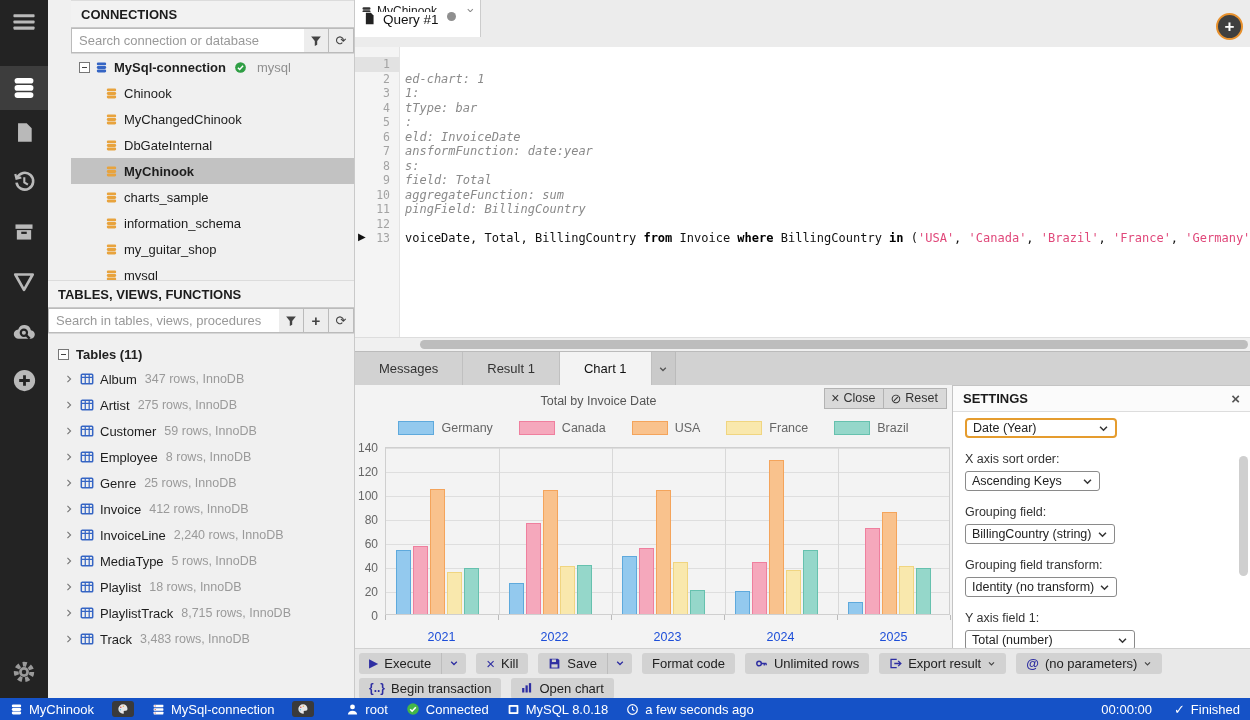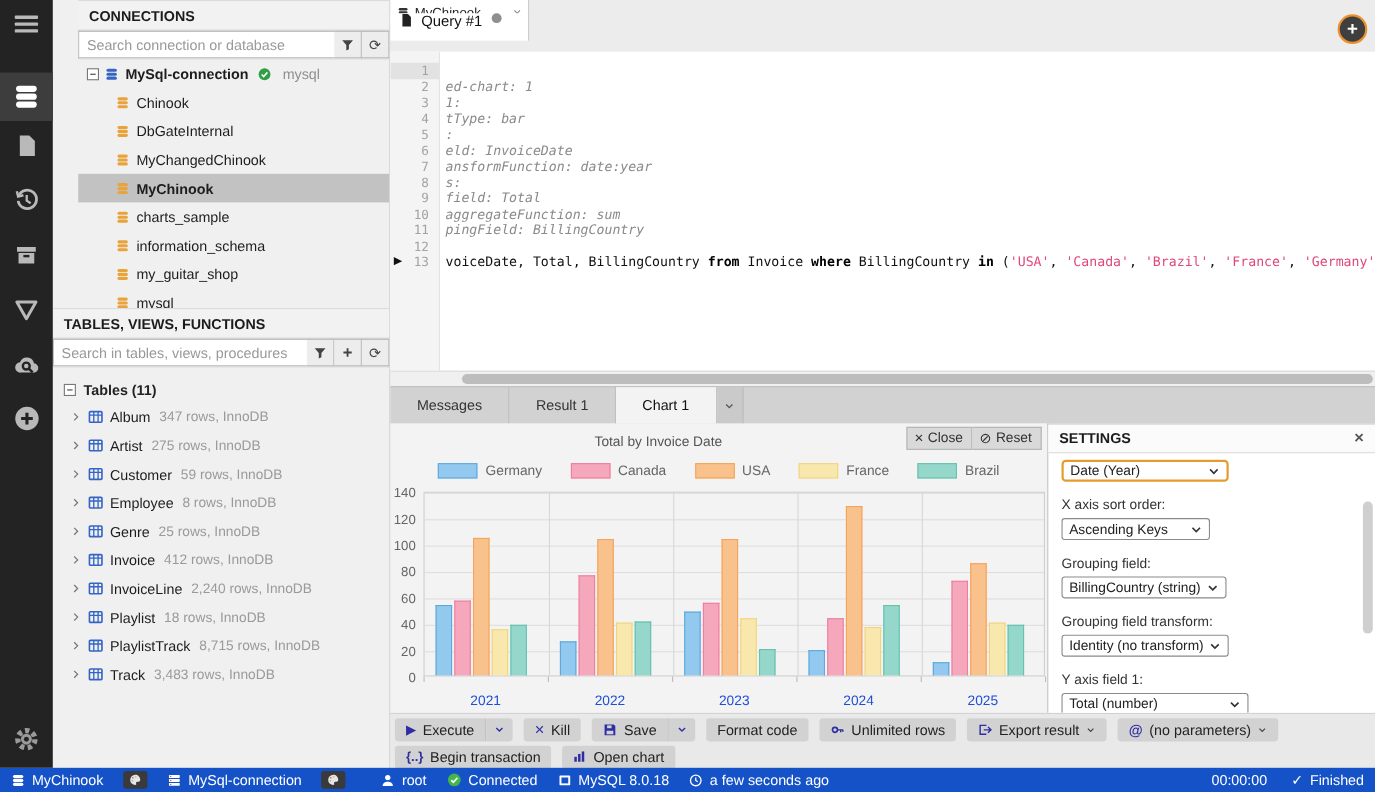--- a/index.html
+++ b/index.html
@@ -231,33 +231,33 @@
             <div class="tree-row child">
               <span style="display:flex">
                 <svg width="13" height="13" viewBox="0 0 16 16">
                   <g fill="#e8a33d">
                     <rect x="2.2" y="1.8" width="11.6" height="3.5" rx="1.75"></rect>
                     <rect x="2.2" y="6.2" width="11.6" height="3.5" rx="1.75"></rect>
                     <rect x="2.2" y="10.6" width="11.6" height="3.5" rx="1.75"></rect>
                   </g>
                 </svg>
               </span>
-              <span class="lbl">DbGateInternal</span>
+              <span class="lbl">MyChangedChinook</span>
             </div>
             <div class="tree-row child">
               <span style="display:flex">
                 <svg width="13" height="13" viewBox="0 0 16 16">
                   <g fill="#e8a33d">
                     <rect x="2.2" y="1.8" width="11.6" height="3.5" rx="1.75"></rect>
                     <rect x="2.2" y="6.2" width="11.6" height="3.5" rx="1.75"></rect>
                     <rect x="2.2" y="10.6" width="11.6" height="3.5" rx="1.75"></rect>
                   </g>
                 </svg>
               </span>
-              <span class="lbl">MyChangedChinook</span>
+              <span class="lbl">DbGateInternal</span>
             </div>
             <div class="tree-row child selected">
               <span style="display:flex">
                 <svg width="13" height="13" viewBox="0 0 16 16">
                   <g fill="#e8a33d">
                     <rect x="2.2" y="1.8" width="11.6" height="3.5" rx="1.75"></rect>
                     <rect x="2.2" y="6.2" width="11.6" height="3.5" rx="1.75"></rect>
                     <rect x="2.2" y="10.6" width="11.6" height="3.5" rx="1.75"></rect>
                   </g>
                 </svg>
@@ -428,20 +428,35 @@
                 </svg>
               </span>
               <span style="display:flex">
                 <svg width="14" height="14" viewBox="0 0 16 16">
                   <rect x="1.5" y="2.5" width="13" height="11" rx="1" fill="none" stroke="#3565c4" stroke-width="1.7"></rect>
                   <path d="M1.5 6.2h13M6 2.5v11M10.5 2.5v11" stroke="#3565c4" stroke-width="1.4"></path>
                 </svg>
               </span>
               <span class="lbl">InvoiceLine</span>
               <span class="row-info">2,240 rows, InnoDB</span>
+            </div>
+            <div class="tree-row" style="padding-left: 16px;">
+              <span class="chev">
+                <svg width="10" height="10" viewBox="0 0 16 16">
+                  <path d="M5.5 3l5 5-5 5" fill="none" stroke="#777" stroke-width="1.8"></path>
+                </svg>
+              </span>
+              <span style="display:flex">
+                <svg width="14" height="14" viewBox="0 0 16 16">
+                  <rect x="1.5" y="2.5" width="13" height="11" rx="1" fill="none" stroke="#3565c4" stroke-width="1.7"></rect>
+                  <path d="M1.5 6.2h13M6 2.5v11M10.5 2.5v11" stroke="#3565c4" stroke-width="1.4"></path>
+                </svg>
+              </span>
+              <span class="lbl">MediaType</span>
+              <span class="row-info">5 rows, InnoDB</span>
             </div>
             <div class="tree-row" style="padding-left: 16px;">
               <span class="chev">
                 <svg width="10" height="10" viewBox="0 0 16 16">
                   <path d="M5.5 3l5 5-5 5" fill="none" stroke="#777" stroke-width="1.8"></path>
                 </svg>
               </span>
               <span style="display:flex">
                 <svg width="14" height="14" viewBox="0 0 16 16">
                   <rect x="1.5" y="2.5" width="13" height="11" rx="1" fill="none" stroke="#3565c4" stroke-width="1.7"></rect>

